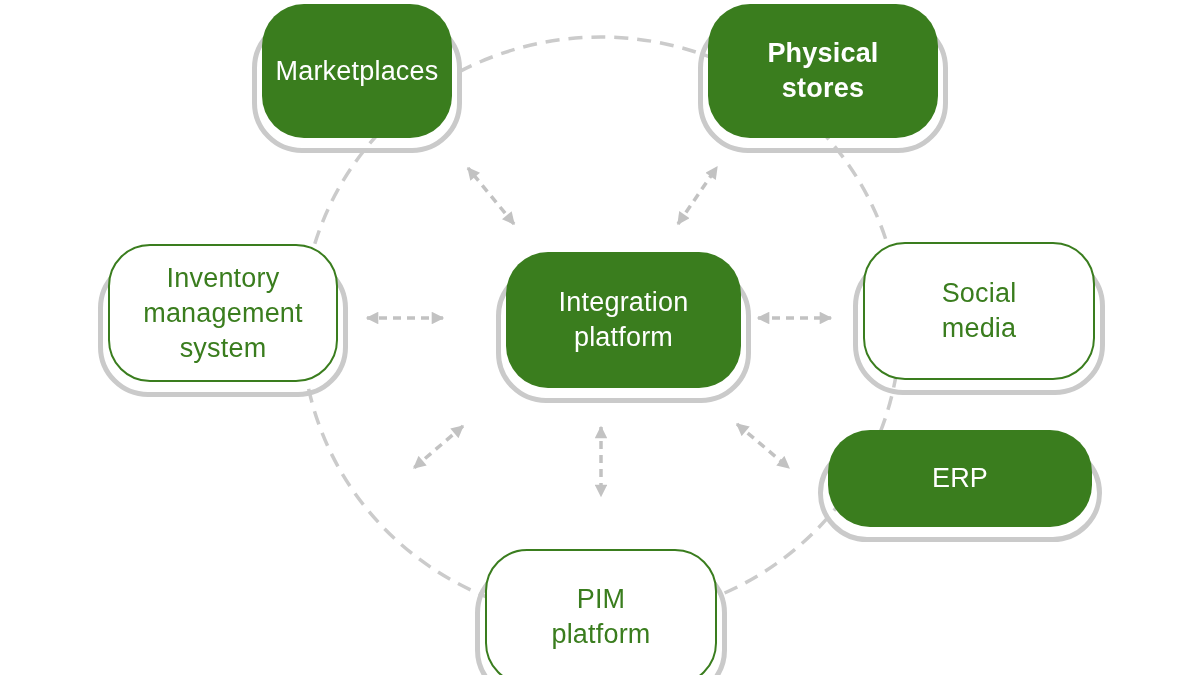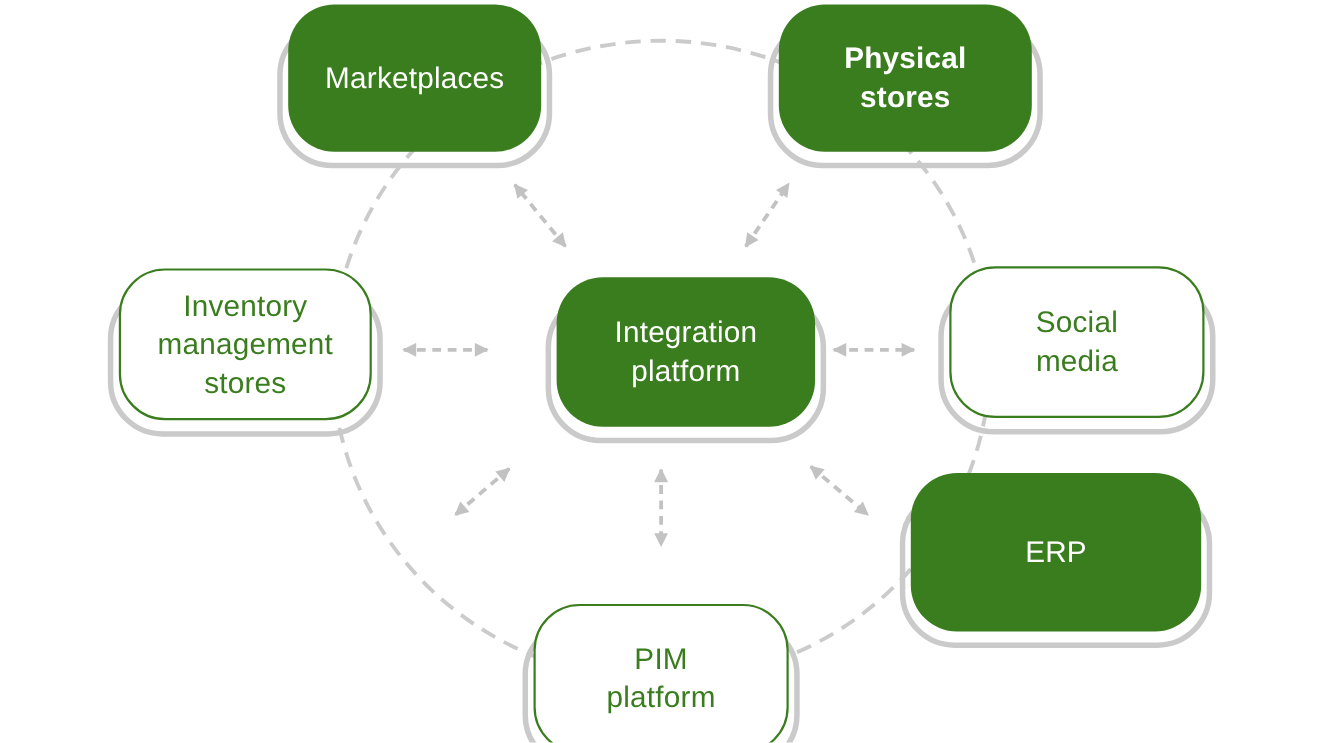--- a/index.html
+++ b/index.html
@@ -45,62 +45,62 @@
 
     <line x1="758" y1="318" x2="831" y2="318" stroke="#c2c2c2" stroke-width="3.5" stroke-dasharray="8 6" marker-start="url(#ah)" marker-end="url(#ah)"></line>
 
     <line x1="463" y1="426" x2="414" y2="468" stroke="#c2c2c2" stroke-width="3.5" stroke-dasharray="8 6" marker-start="url(#ah)" marker-end="url(#ah)"></line>
 
     <line x1="601" y1="427" x2="601" y2="496" stroke="#c2c2c2" stroke-width="3.5" stroke-dasharray="8 6" marker-start="url(#ah)" marker-end="url(#ah)"></line>
 
     <line x1="737" y1="424" x2="789" y2="468" stroke="#c2c2c2" stroke-width="3.5" stroke-dasharray="8 6" marker-start="url(#ah)" marker-end="url(#ah)"></line>
   </svg>
 
-  <div class="node green" style="left:262px;top:4px;width:230px;height:134px;text-decoration:underline;">
+  <div class="node green" style="left:262px;top:4px;width:190px;height:134px;text-decoration:underline;">
     <div class="node-shadow"></div>
     <div class="node-box">
       <span class="node-label">Marketplaces</span>
     </div>
   </div>
 
   <div class="node green" style="left:708px;top:4px;width:230px;height:134px;font-weight:bold;">
     <div class="node-shadow"></div>
     <div class="node-box">
       <span class="node-label">Physical
 stores</span>
     </div>
   </div>
 
   <div class="node outline" style="left:108px;top:244px;width:230px;height:138px;">
     <div class="node-shadow"></div>
     <div class="node-box">
       <span class="node-label">Inventory
 management
-stores</span>
+system</span>
     </div>
   </div>
 
   <div class="node green" style="left:506px;top:252px;width:235px;height:136px;">
     <div class="node-shadow"></div>
     <div class="node-box">
       <span class="node-label">Integration
 platform</span>
     </div>
   </div>
 
   <div class="node outline" style="left:863px;top:242px;width:232px;height:138px;">
     <div class="node-shadow"></div>
     <div class="node-box">
       <span class="node-label">Social
 media</span>
     </div>
   </div>
 
 
-  <div class="node green" style="left:828px;top:430px;width:232px;height:144px;padding-left:32px;">
+  <div class="node green" style="left:828px;top:430px;width:232px;height:97px;padding-left:32px;">
     <div class="node-shadow"></div>
     <div class="node-box">
       <span class="node-label">ERP</span>
     </div>
   </div>
 
   <div class="node outline" style="left:485px;top:522px;width:232px;height:136px;margin-top:27px;">
     <div class="node-shadow"></div>
     <div class="node-box">
       <span class="node-label">PIM

